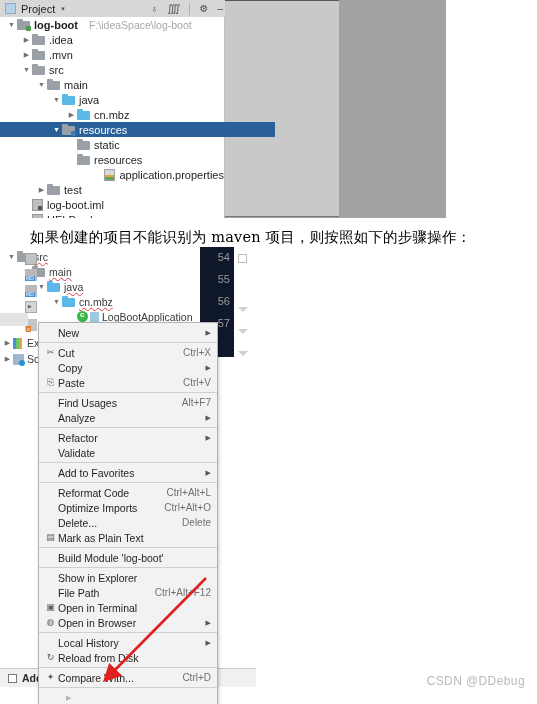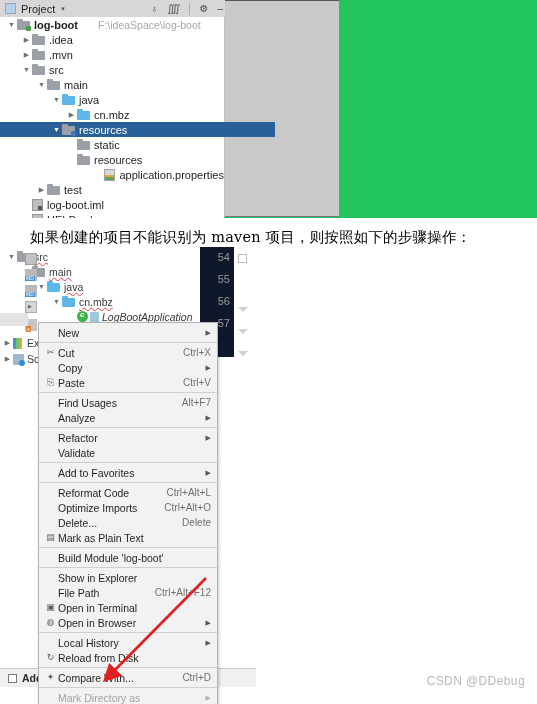--- a/index.html
+++ b/index.html
@@ -14,22 +14,22 @@
     font-family: "Liberation Sans", "DejaVu Sans", sans-serif;
     font-size: 11px;
     color: #1a1a1a;
     overflow: hidden;
   }
 
   
   #top-ide {
     position: absolute;
     left: 0; top: 0;
-    width: 537px; height: 218px;
-    background: #22c55e;
+    width: 446px; height: 218px;
+    background: #a3a3a3;
     overflow: hidden;
   }
   #top-toolbar {
     position: absolute;
     left: 0; top: 0;
     width: 225px; height: 17px;
     background: #d7d7d7;
     border-bottom: 1px solid #b5b5b5;
     display: flex;
     align-items: center;
@@ -173,21 +173,21 @@
     content: "";
     position: absolute;
     right: 0; bottom: 0;
     width: 4px; height: 4px;
     background: #555;
   }
   .tlabel { margin-left: 0; }
   .tlabel.bold { font-weight: bold; }
   .tpath {
     color: #a8a8a8;
-    margin-left: 20px;
+    margin-left: 11px;
     font-size: 10.5px;
   }
 
   
   #caption {
     position: absolute;
     left: 0; top: 219px;
     width: 537px; height: 28px;
     display: flex;
     align-items: flex-end;
@@ -583,21 +583,21 @@
         </span>
         <span class="tlabel">java</span>
       </div>
       <div class="brow" style="padding-left: 51px;">
         <span class="tw">▼</span>
         <span class="folder-ico blue">
           <i></i>
         </span>
         <span class="tlabel">cn.mbz</span>
       </div>
-      <div class="brow" style="padding-left: 66px; font-style: italic;">
+      <div class="brow" style="padding-left: 66px;">
         <span class="tw empty">▶</span>
         <span style="display: inline-flex; align-items: center;">
           <span class="class-ico"></span>
           <span class="spring-ico"></span>
         </span>
         <span class="tlabel">LogBootApplication</span>
       </div>
       <div class="brow" style="padding-left: 51px;">
         <span class="tw">▼</span>
         <span class="folder-ico">
@@ -731,21 +731,20 @@
       </div>
       <div class="msep"></div>
       <div class="mi">
         <span class="mi-ico">✦</span>
         <span class="mi-label">Compare With...</span>
         <span class="mi-accel">Ctrl+D</span>
       </div>
       <div class="msep"></div>
       <div class="mi disabled">
         <span class="mi-ico"></span>
-        <span class="mi-label">Mark Directory as</span>
         <span class="mi-sub">▶</span>
       </div>
     </div>
 
   <div id="statusbar">
     <span class="cb"></span>
     <span class="sb-text">Add a</span>
   </div>
 
   <svg id="arrow" viewBox="0 0 537 457">

